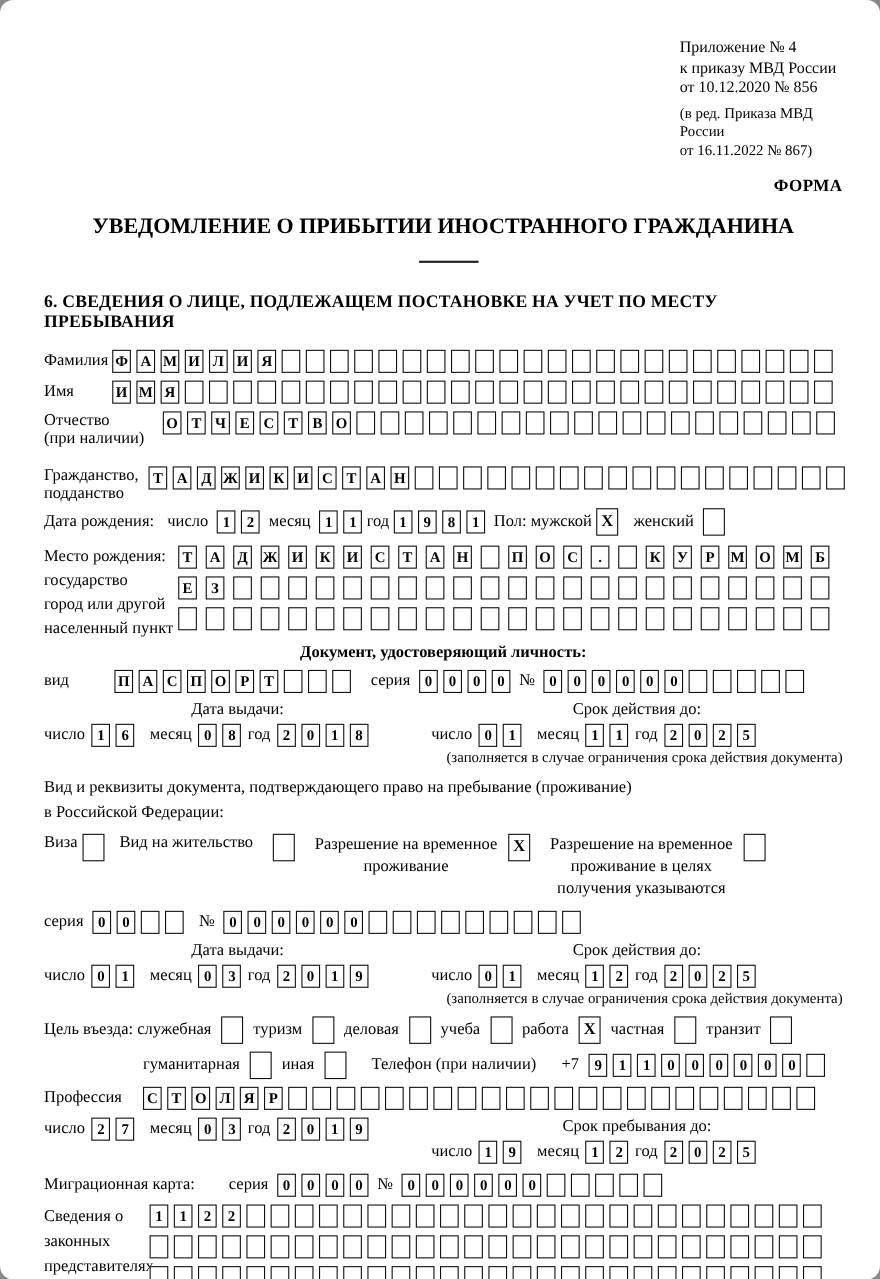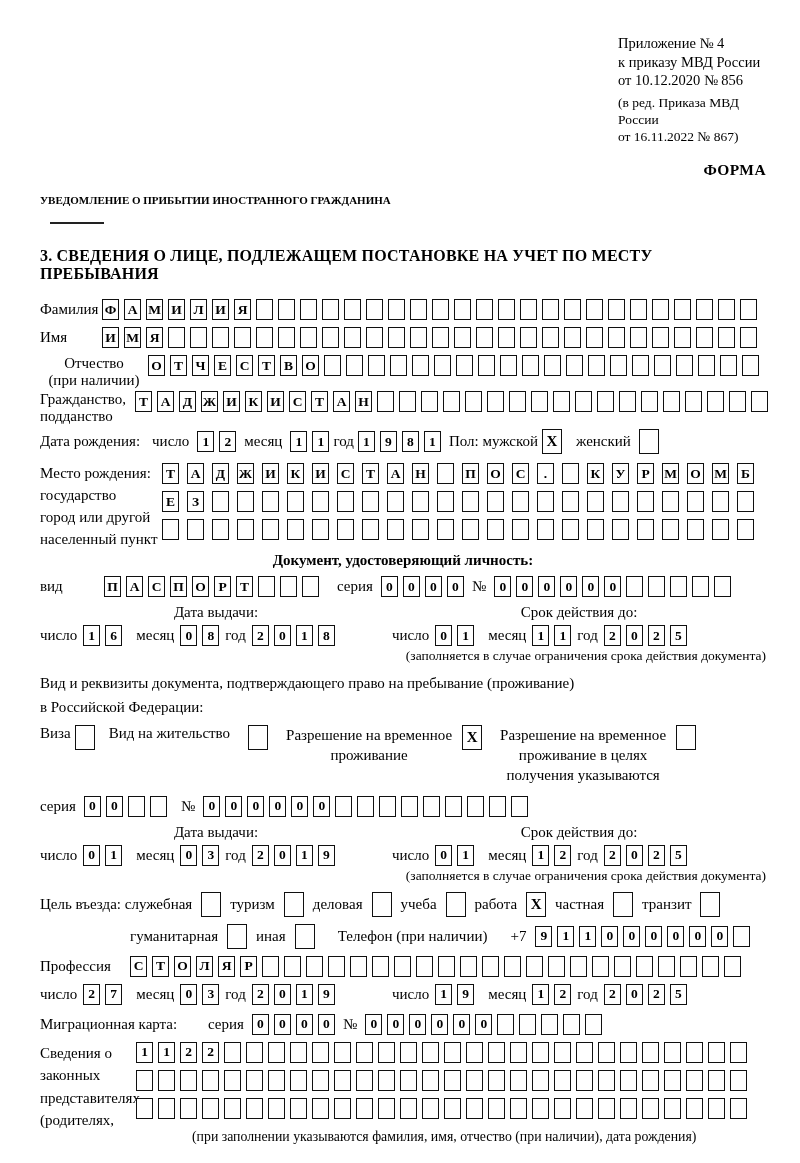--- a/index.html
+++ b/index.html
@@ -1,37 +1,37 @@
 <!DOCTYPE html>
 <html lang="ru"><head>
 <meta charset="utf-8">
 <style>
   html,body{margin:0;padding:0;background:#888;}
   .page{
     width:800px;height:1163px;margin:0 auto;background:#ffffff;color:#000;
     font-family:"Liberation Serif","DejaVu Serif",serif;font-size:15px;
-    box-sizing:border-box;padding:34px 34px 0 40px;position:relative;overflow:hidden;
+    box-sizing:border-box;padding:34px 34px 0 40px;position:relative;overflow:hidden;border-radius:12px;
   }
   
   .cells{display:inline-flex;gap:5px;flex:0 0 auto;}
   .cells.g8{gap:8px;}
   .cell{
     box-sizing:border-box;width:17px;height:21px;border:1.6px solid #101010;
     display:inline-flex;align-items:center;justify-content:center;
     font-size:13.5px;font-weight:bold;flex:0 0 auto;background:#fff;
   }
   .cbx .cell{width:20px;height:25px;font-size:15px;}
   .row{display:flex;align-items:center;margin-bottom:7px;}
   .row.top{align-items:flex-start;}
   .lbl{flex:0 0 auto;}
   
   .appendix{margin-left:578px;line-height:1.28;font-size:14.5px;}
   .appendix .small{font-size:13.5px;}
   .forma{text-align:right;font-weight:bold;font-size:15.5px;margin:16px 0 14px 0;letter-spacing:.4px;}
-  .title{font-weight:bold;font-size:11px;line-height:1.32;margin-bottom:4px;}
+  .title{text-align:center;font-weight:bold;font-size:20px;line-height:1.32;margin-bottom:4px;}
   .blank-line{display:inline-block;width:54px;border-bottom:2px solid #222;height:14px;margin-left:10px;}
   .sec-head{font-weight:bold;font-size:16px;letter-spacing:.2px;margin:20px 0 16px 0;}
   .stack{display:flex;flex-direction:column;gap:7px;}
   .doc-head{text-align:center;font-weight:bold;font-size:15px;margin:2px 0 7px 0;}
   .twocol{display:flex;margin-bottom:2px;}
   .col-l{width:352px;}
   .col-r{flex:1;}
   .colhead{text-align:center;margin-bottom:4px;}
   .dgroup{display:flex;align-items:center;gap:6px;}
   .note{ text-align:right;font-size:13.5px;margin:2px 0 8px 0;}
@@ -55,21 +55,21 @@
     <div class="small">от 16.11.2022 № 867)</div>
   </div>
 
   <div class="forma">ФОРМА</div>
 
   <div class="title">
     <div>УВЕДОМЛЕНИЕ О ПРИБЫТИИ ИНОСТРАННОГО ГРАЖДАНИНА</div>
     <div><span class="blank-line"></span></div>
   </div>
 
-  <div class="sec-head">3. СВЕДЕНИЯ О ЛИЦЕ, ПОДЛЕЖАЩЕМ ПОСТАНОВКЕ НА УЧЕТ ПО МЕСТУ ПРЕБЫВАНИЯ</div>
+  <div class="sec-head">6. СВЕДЕНИЯ О ЛИЦЕ, ПОДЛЕЖАЩЕМ ПОСТАНОВКЕ НА УЧЕТ ПО МЕСТУ ПРЕБЫВАНИЯ</div>
 
   <div class="row">
     <span class="lbl" style="width:62px">Фамилия</span>
     <span class="cells">
         <span class="cell">Ф</span>
         <span class="cell">А</span>
         <span class="cell">М</span>
         <span class="cell">И</span>
         <span class="cell">Л</span>
         <span class="cell">И</span>
@@ -129,21 +129,21 @@
         <span class="cell"></span>
         <span class="cell"></span>
         <span class="cell"></span>
         <span class="cell"></span>
         <span class="cell"></span>
         <span class="cell"></span>
         <span class="cell"></span>
       </span>
   </div>
 
-  <div class="row top" style="margin-bottom:2px;text-align:center;">
+  <div class="row top" style="margin-bottom:16px;">
     <span class="lbl" style="width:108px">
       <span>Отчество</span><br>
       <span>(при наличии)</span>
     </span>
     <span class="cells">
         <span class="cell">О</span>
         <span class="cell">Т</span>
         <span class="cell">Ч</span>
         <span class="cell">Е</span>
         <span class="cell">С</span>
@@ -637,20 +637,21 @@
         <span>год</span>
         <span class="cells">
             <span class="cell">2</span>
             <span class="cell">0</span>
             <span class="cell">1</span>
             <span class="cell">9</span>
           </span>
       </div>
     </div>
     <div class="col-r">
+      <div class="colhead">Срок пребывания до:</div>
       <div class="dgroup">
         <span>число</span>
         <span class="cells">
             <span class="cell">1</span>
             <span class="cell">9</span>
           </span>
         <span class="ml8">месяц</span>
         <span class="cells">
             <span class="cell">1</span>
             <span class="cell">2</span>

